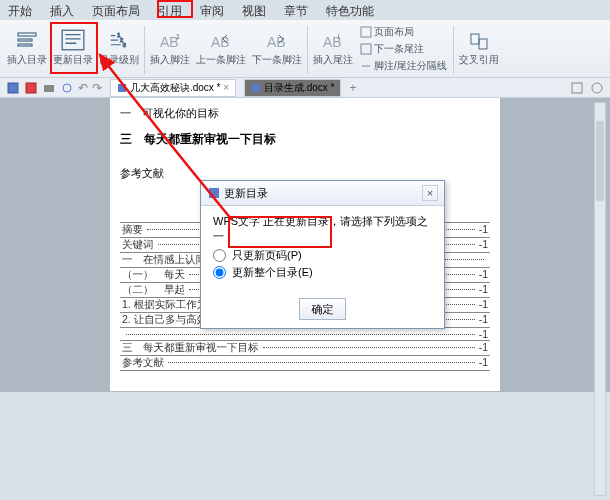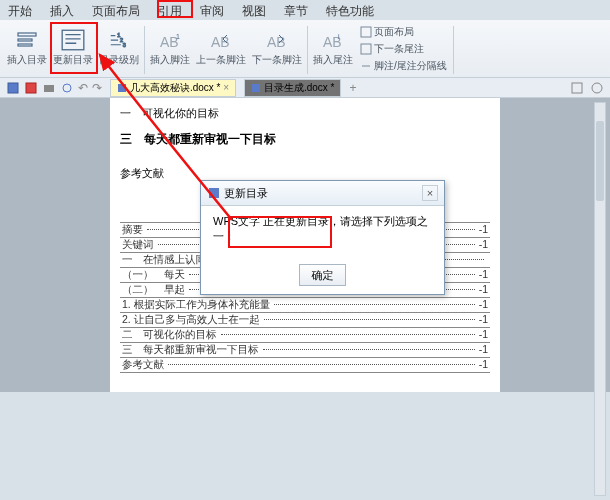--- a/index.html
+++ b/index.html
@@ -8,21 +8,21 @@
 .topbar span{margin-right:18px;cursor:pointer}
 .ribbon{height:58px;background:linear-gradient(#f5f7fa,#e8edf3);border-bottom:1px solid #c5cfd8;display:flex;align-items:flex-start;padding:2px 4px;position:relative}
 .rgroup{display:flex;flex-direction:column;align-items:center;min-width:42px;padding:1px 3px;font-size:10px;color:#4a5560}
 .rgroup .icon{width:30px;height:30px;display:flex;align-items:flex-end;justify-content:center;color:#4a6a8a}
 .rbtn{display:flex;align-items:center;font-size:10px;color:#4a5560;padding:1px 4px;white-space:nowrap}
 .rbtn svg{margin-right:2px}
 .rright{display:flex;flex-direction:column;gap:1px;padding-top:2px}
 .vdiv{width:1px;height:48px;background:#c5cfd8;margin:4px 2px}
 .qat{height:20px;background:#e8edf3;border-bottom:1px solid #c5cfd8;display:flex;align-items:center;padding:0 6px;gap:4px}
 .qat .tab{display:flex;align-items:center;background:#737373;border:1px solid #c5cfd8;padding:1px 6px;font-size:10px;margin-left:4px}
-.qat .tab.active{background:#fef9c3}
+.qat .tab.active{background:#ffffff}
 .qat-right{margin-left:auto;display:flex;gap:6px;align-items:center}
 .docarea{background:#aeb8c2;height:294px;padding:0 110px;position:relative;overflow:hidden}
 .page{background:#fff;width:100%;padding:6px 10px 20px}
 .line{font-size:11px;margin:2px 0;white-space:nowrap;overflow:hidden}
 .h{font-weight:600;font-size:12px}
 .tocrow{display:flex;align-items:baseline;font-size:10.5px;border-top:1px solid #888;border-bottom:1px solid #888;margin-top:-1px;padding:0 2px;color:#333}
 .trow-txt{white-space:nowrap}
 .dots{flex:1;border-bottom:1px dotted #555;margin:0 4px;position:relative;top:-3px}
 .dialog{position:absolute;left:200px;top:180px;width:245px;border:1px solid #7d98b3;background:#fff;box-shadow:2px 2px 6px rgba(0,0,0,.25);font-size:11px}
 .dlg-title{background:linear-gradient(#fafcff,#e5edf5);border-bottom:1px solid #c5cfd8;padding:4px 6px;display:flex;align-items:center}
@@ -134,20 +134,29 @@
         <span>下一条尾注</span>
       </div>
     <div class="rbtn">
         <svg width="12" height="12">
           <path d="M2 6h8" stroke="#7a8a9a"></path>
         </svg>
         <span>脚注/尾注分隔线</span>
       </div>
   </div>
   <div class="vdiv"></div>
+  <div class="rgroup">
+    <div class="icon">
+        <svg width="22" height="22" fill="none" stroke="#4a6a8a">
+          <rect x="3" y="3" width="8" height="10"></rect>
+          <rect x="11" y="8" width="8" height="10"></rect>
+        </svg>
+      </div>
+    <span>交叉引用</span>
+  </div>
 </div>
 
 <div class="qat">
   <svg width="14" height="14">
       <rect x="2" y="2" width="10" height="10" fill="#5a7aca" stroke="#3a5a9a"></rect>
     </svg>
   <svg width="14" height="14">
       <rect x="2" y="2" width="10" height="10" fill="#d44" stroke="#a22"></rect>
     </svg>
   <svg width="14" height="14">
@@ -211,21 +220,20 @@
           <span class="trow-txt">1. 根据实际工作为身体补充能量</span>
           <span class="dots"></span>
           <span>-1</span>
         </div>
         <div class="tocrow">
           <span class="trow-txt">2. 让自己多与高效人士在一起</span>
           <span class="dots"></span>
           <span>-1</span>
         </div>
         <div class="tocrow">
-          <span class="trow-txt">二　可视化你的目标</span>
           <span class="dots"></span>
           <span>-1</span>
         </div>
         <div class="tocrow">
           <span class="trow-txt">三　每天都重新审视一下目标</span>
           <span class="dots"></span>
           <span>-1</span>
         </div>
         <div class="tocrow">
           <span class="trow-txt">参考文献</span>
@@ -243,20 +251,28 @@
 <div class="dialog">
   <div class="dlg-title">
     <svg width="14" height="14">
         <rect x="2" y="2" width="10" height="10" fill="#5a7aca"></rect>
       </svg>
     &nbsp;<span>更新目录</span>
     <div class="x">×</div>
   </div>
   <div class="dlg-body">
     <div style="margin-bottom:4px">WPS文字 正在更新目录，请选择下列选项之一：</div>
+    <div class="radiorow">
+        <input type="radio" name="u" style="">
+        <span>只更新页码(P)</span>
+      </div>
+    <div class="radiorow">
+        <input type="radio" name="u" checked="" style="">
+        <span>更新整个目录(E)</span>
+      </div>
   </div>
   <div class="dlg-btns">
     <button>确定</button>
   </div>
 </div>
 
 <div class="hl-red" style="left:157px;top:0px;width:36px;height:18px"></div>
 <div class="hl-red" style="left:50px;top:22px;width:48px;height:52px"></div>
 <div class="hl-red" style="left:228px;top:216px;width:104px;height:32px"></div>
 

